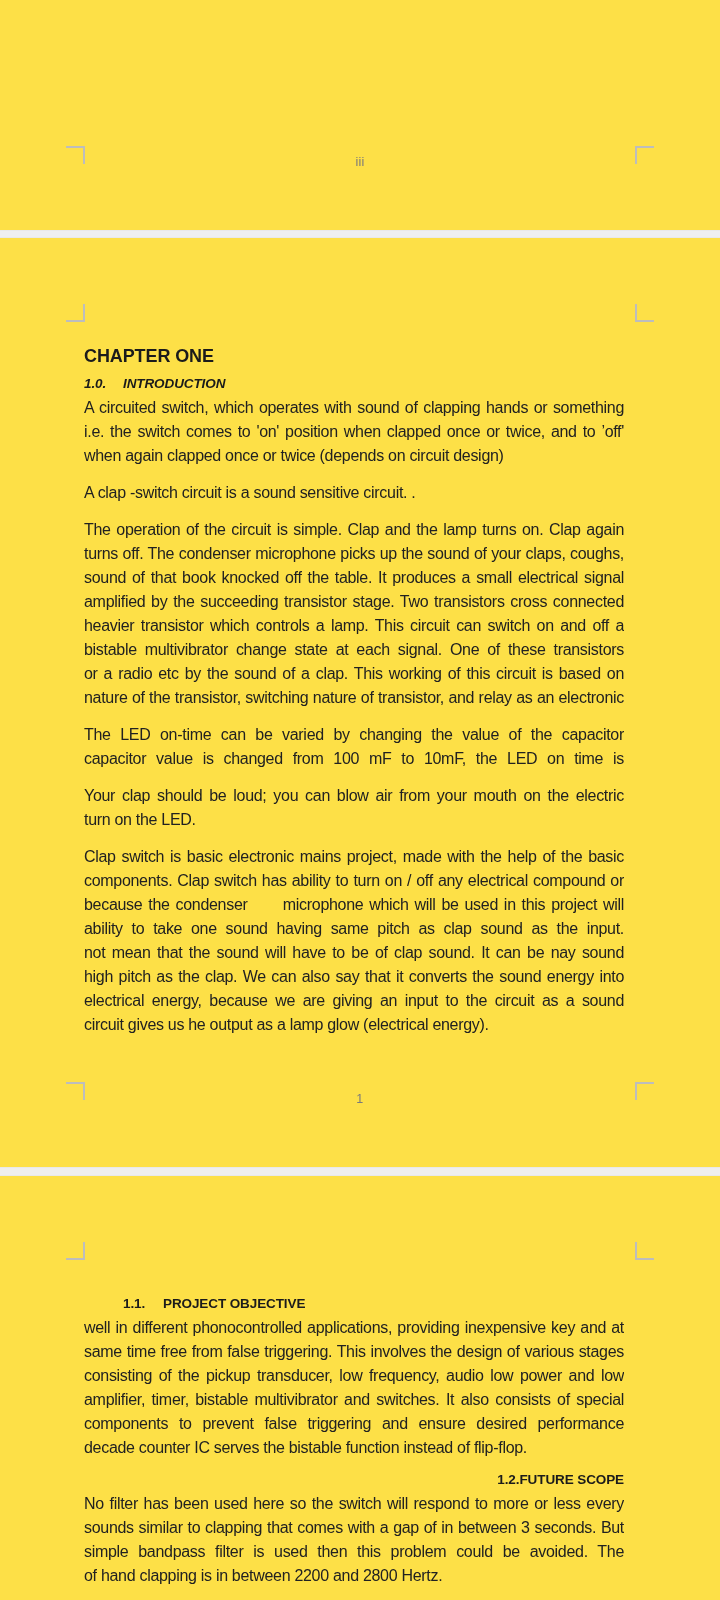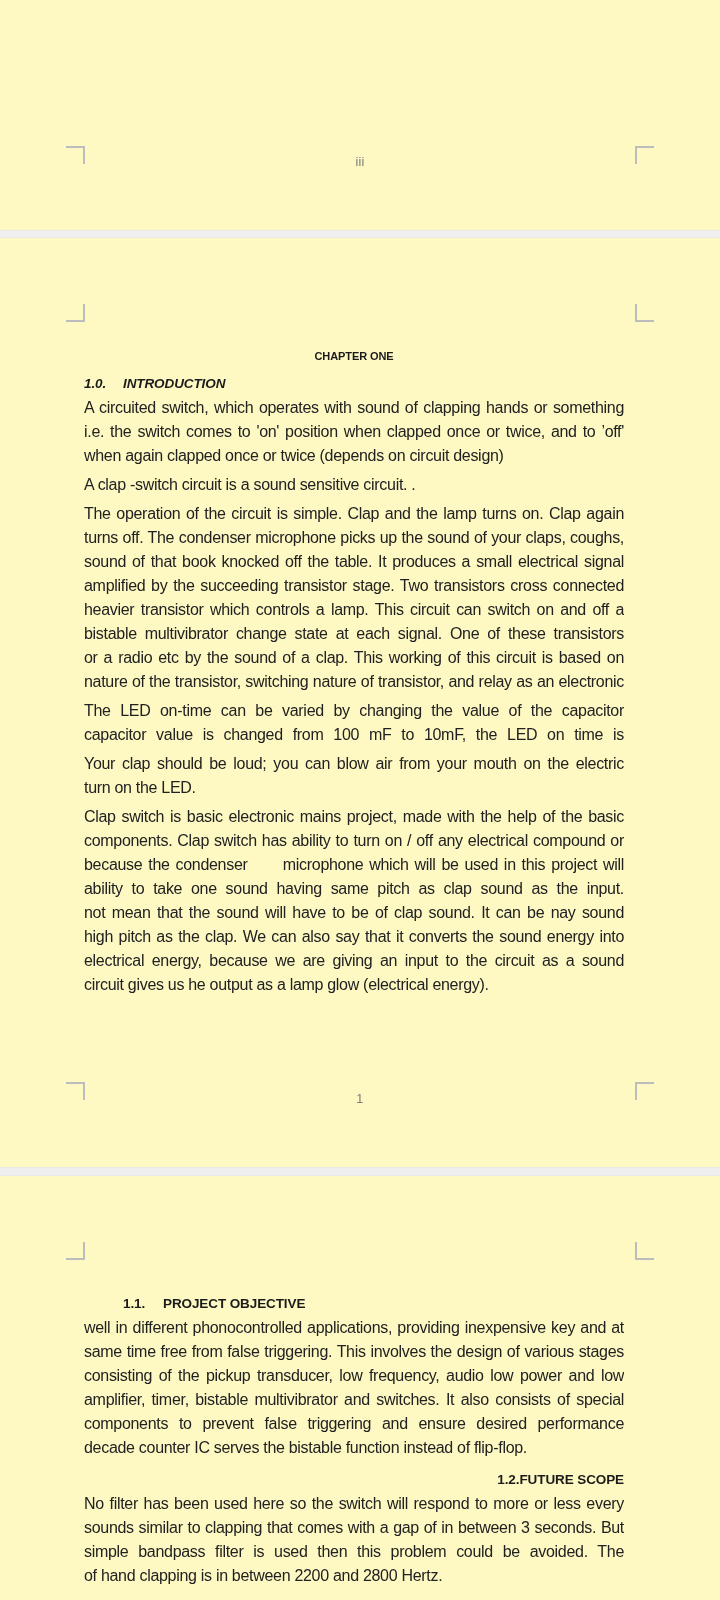--- a/index.html
+++ b/index.html
@@ -5,21 +5,21 @@
   html, body { margin: 0; padding: 0; }
   body {
     width: 720px; height: 1600px;
     background: #ffffff;
     font-family: "Liberation Sans", "DejaVu Sans", sans-serif;
     color: #212121;
     overflow: hidden;
   }
   .viewport { position: relative; width: 720px; height: 1600px; background: #ffffff; }
 
-  .page { position: relative; background: #fef9c3; overflow: hidden; }
+  .page { position: relative; background: #fde047; overflow: hidden; }
   .page-1 { height: 230px; }
   .page-2 { height: 929px; }
   .page-3 { height: 424px; }
 
   .band { height: 8px; background: #efefef; border-top: 1px solid #e9e9e9; border-bottom: 1px solid #e9e9e9; box-sizing: border-box; }
 
   
   .mark { position: absolute; width: 19px; height: 18px; box-sizing: border-box; }
   .mk-footer-left  { border-top: 2px solid #bdbdbd; border-right: 2px solid #bdbdbd; }
   .mk-footer-right { border-top: 2px solid #bdbdbd; border-left: 2px solid #bdbdbd; }
@@ -30,34 +30,34 @@
 
   .page-num {
     position: absolute; left: 0; width: 720px;
     text-align: center; font-size: 12.5px; line-height: 16px;
     color: #7a7a7a; letter-spacing: 0.3px;
   }
 
   .content { position: absolute; left: 84px; width: 540px; }
 
   .chapter-title {
-    text-align: center; font-weight: bold; font-size: 11px;
+    text-align: left; font-weight: bold; font-size: 18px;
     line-height: 24px; letter-spacing: -0.1px; color: #1b1b1b;
   }
   .h-section {
     font-weight: bold; font-size: 13.5px; line-height: 24px;
     letter-spacing: -0.1px; color: #1b1b1b;
   }
   .h-gap4 { margin-top: 4px; font-style: italic; }
   .h-gap8 { margin-top: 8px; text-align: right; }
   .h-indent { padding-left: 39px; }
   .h-num { display: inline-block; width: 40px; }
   .h-num-first { display: inline-block; width: 39px; }
 
-  .para { margin-top: 5px; }
+  .para { margin-top: 13px; }
   .para.first { margin-top: 0; }
   .ln {
     height: 24px; line-height: 24px; overflow: hidden;
     font-size: 16px; letter-spacing: -0.3px;
     text-align: justify; text-align-last: justify;
     white-space: normal;
   }
   .ln.ln-last { text-align-last: left; }
 </style>
 </head>

